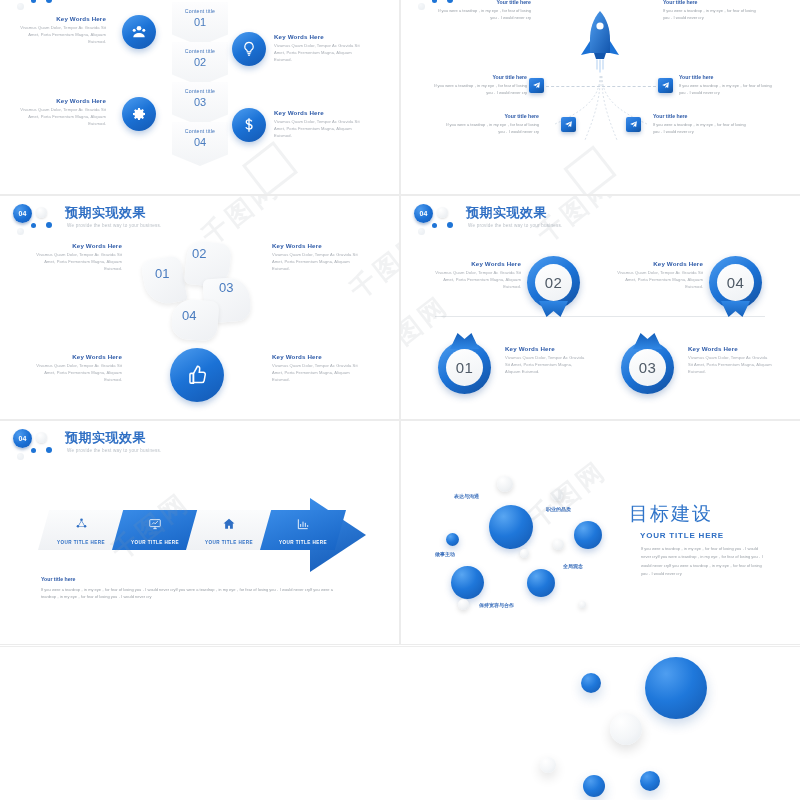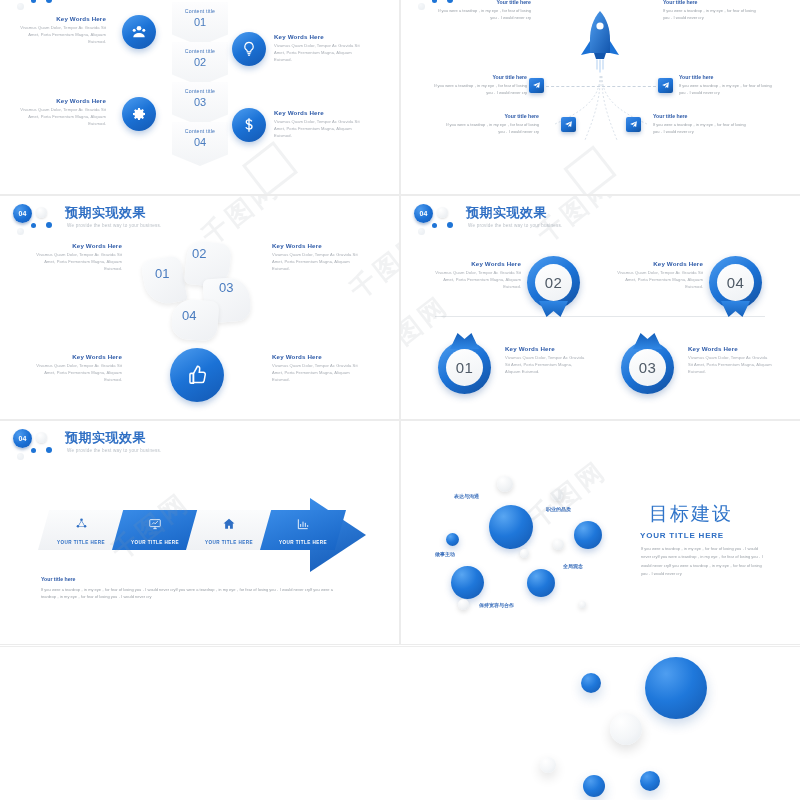--- a/index.html
+++ b/index.html
@@ -516,21 +516,21 @@
         <div class="bub w" style="left:152px;top:118px;width:11px;height:11px"></div>
         <div class="bub w" style="left:57px;top:178px;width:11px;height:11px"></div>
         <div class="bub w" style="left:178px;top:180px;width:7px;height:7px"></div>
 
         <div class="blab" style="left:53px;top:72px">表达与沟通</div>
         <div class="blab" style="left:145px;top:85px">职业的品质</div>
         <div class="blab" style="left:34px;top:130px">做事主动</div>
         <div class="blab" style="left:162px;top:142px">全局观念</div>
         <div class="blab" style="left:78px;top:181px">保持宽容与合作</div>
 
-        <div class="big-cn" style="left:248px;top:80px">目标建设</div>
+        <div class="big-cn" style="left:228px;top:80px">目标建设</div>
         <div class="big-en" style="left:239px;top:110px">YOUR TITLE HERE</div>
         <div class="body-sm" style="position:absolute;left:240px;top:124px;width:124px;line-height:2.1">If you were a teardrop，in my eye，for fear of losing you．I would never cryIf you were a teardrop，in my eye，for fear of losing you．I would never cryIf you were a teardrop，in my eye，for fear of losing you．I would never cry</div>
 
         <div class="wm" style="left:122px;top:56px">千图网</div>
       </div>
     </div>
 
   </div>
 
   <div class="footer">

